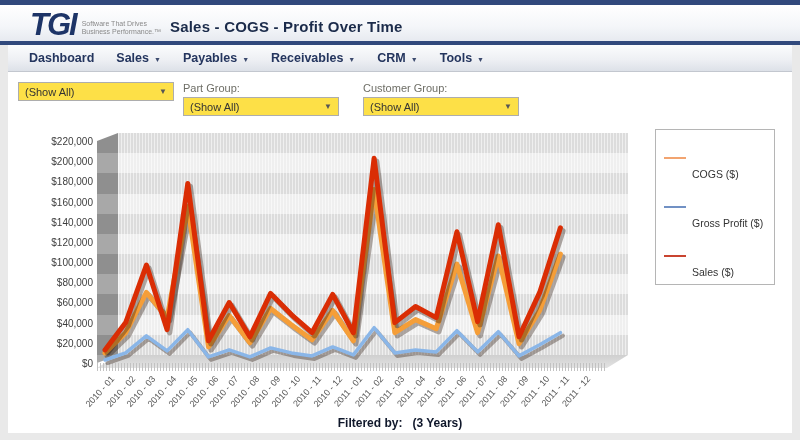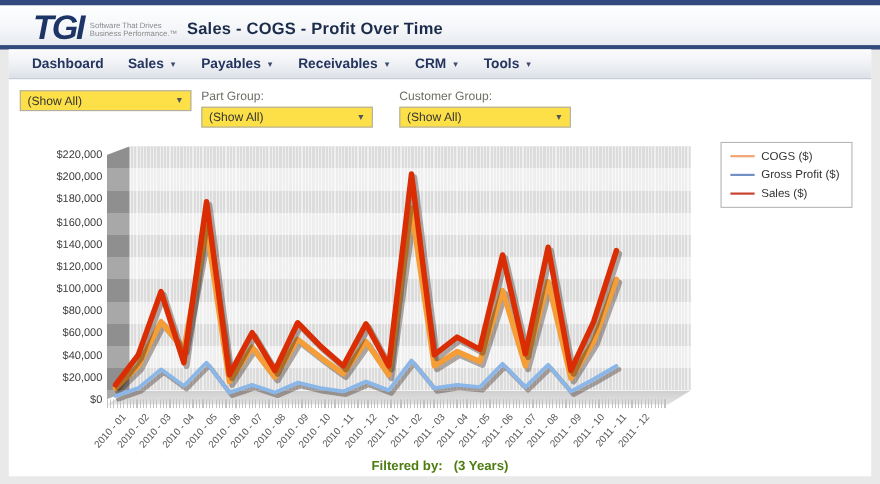--- a/index.html
+++ b/index.html
@@ -52,21 +52,21 @@
     background:repeating-linear-gradient(90deg, #c2c2c2 0 1px, rgba(0,0,0,0) 1px 3px); }
   .ytick { position:absolute; font-size:10px; color:#3d3d3d; width:60px; text-align:right; }
   .xtick { position:absolute; font-size:9px; color:#555; width:64px; text-align:right;
            transform:rotate(-48deg); transform-origin:100% 0; white-space:nowrap; }
 
   
   .legend { position:absolute; left:655px; top:129px; width:120px; background:#ffffff;
             border:1px solid #b5b5b5; padding:6px 8px; display:flex; flex-direction:column; gap:5px; }
   .legend-row { display:flex; align-items:center; gap:6px; }
   .legend-swatch { width:22px; height:2px; }
-  .legend-text { font-size:10.5px; color:#333; }
+  .legend-text { font-size:10.5px; color:#333;margin-top:32px; }
 
   
   .filtered-note { position:absolute; left:0; top:416px; width:800px; text-align:center;
                    font-size:12px; font-weight:bold; }
 </style>
 </head>
 <body>
 
 <div class="topbar"></div>
 <div class="header">
@@ -193,16 +193,16 @@
     <div class="legend-row">
       <span class="legend-swatch" style="background:#7191c4"></span>
       <span class="legend-text">Gross Profit ($)</span>
     </div>
     <div class="legend-row">
       <span class="legend-swatch" style="background:#c94430"></span>
       <span class="legend-text">Sales ($)</span>
     </div>
   </div>
 
-<div class="filtered-note" style="color: #4d7c0f;">
+<div class="filtered-note" style="color: #0f172a;">
   <span>Filtered by:</span>&nbsp;&nbsp;
   <span>(3 Years)</span>
 </div>
 
 </body></html>

